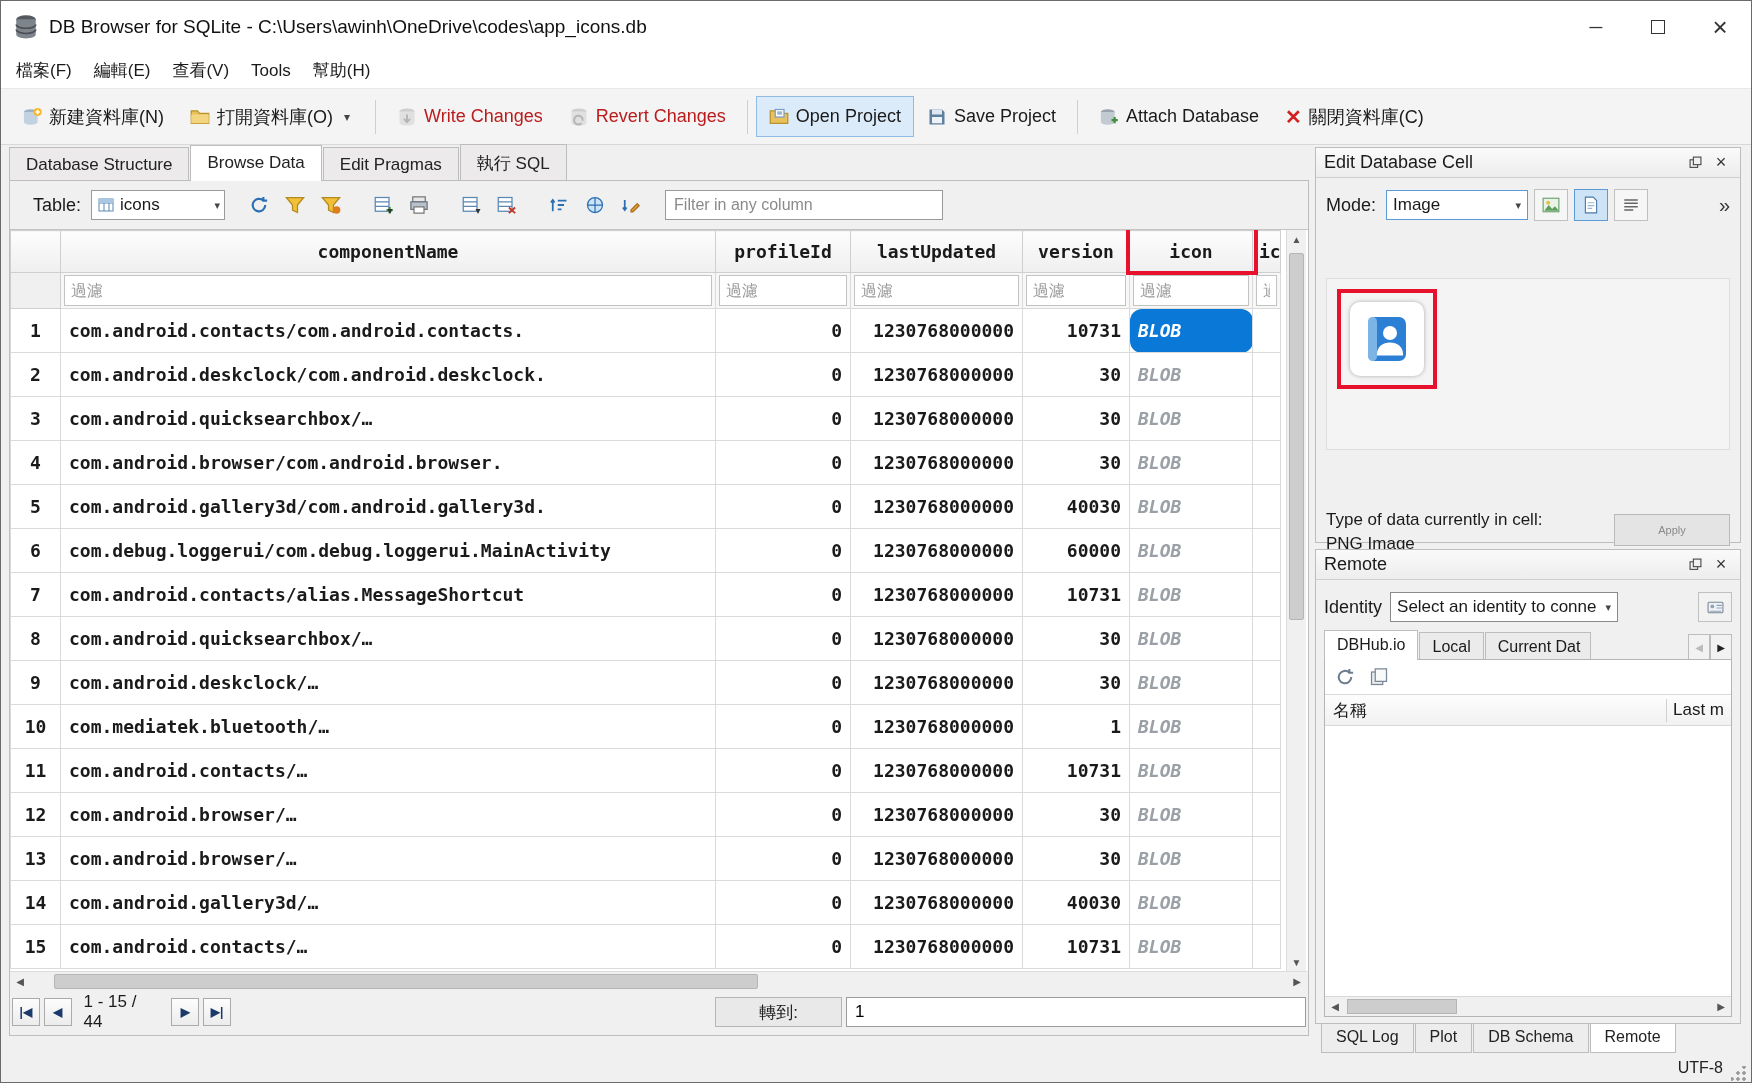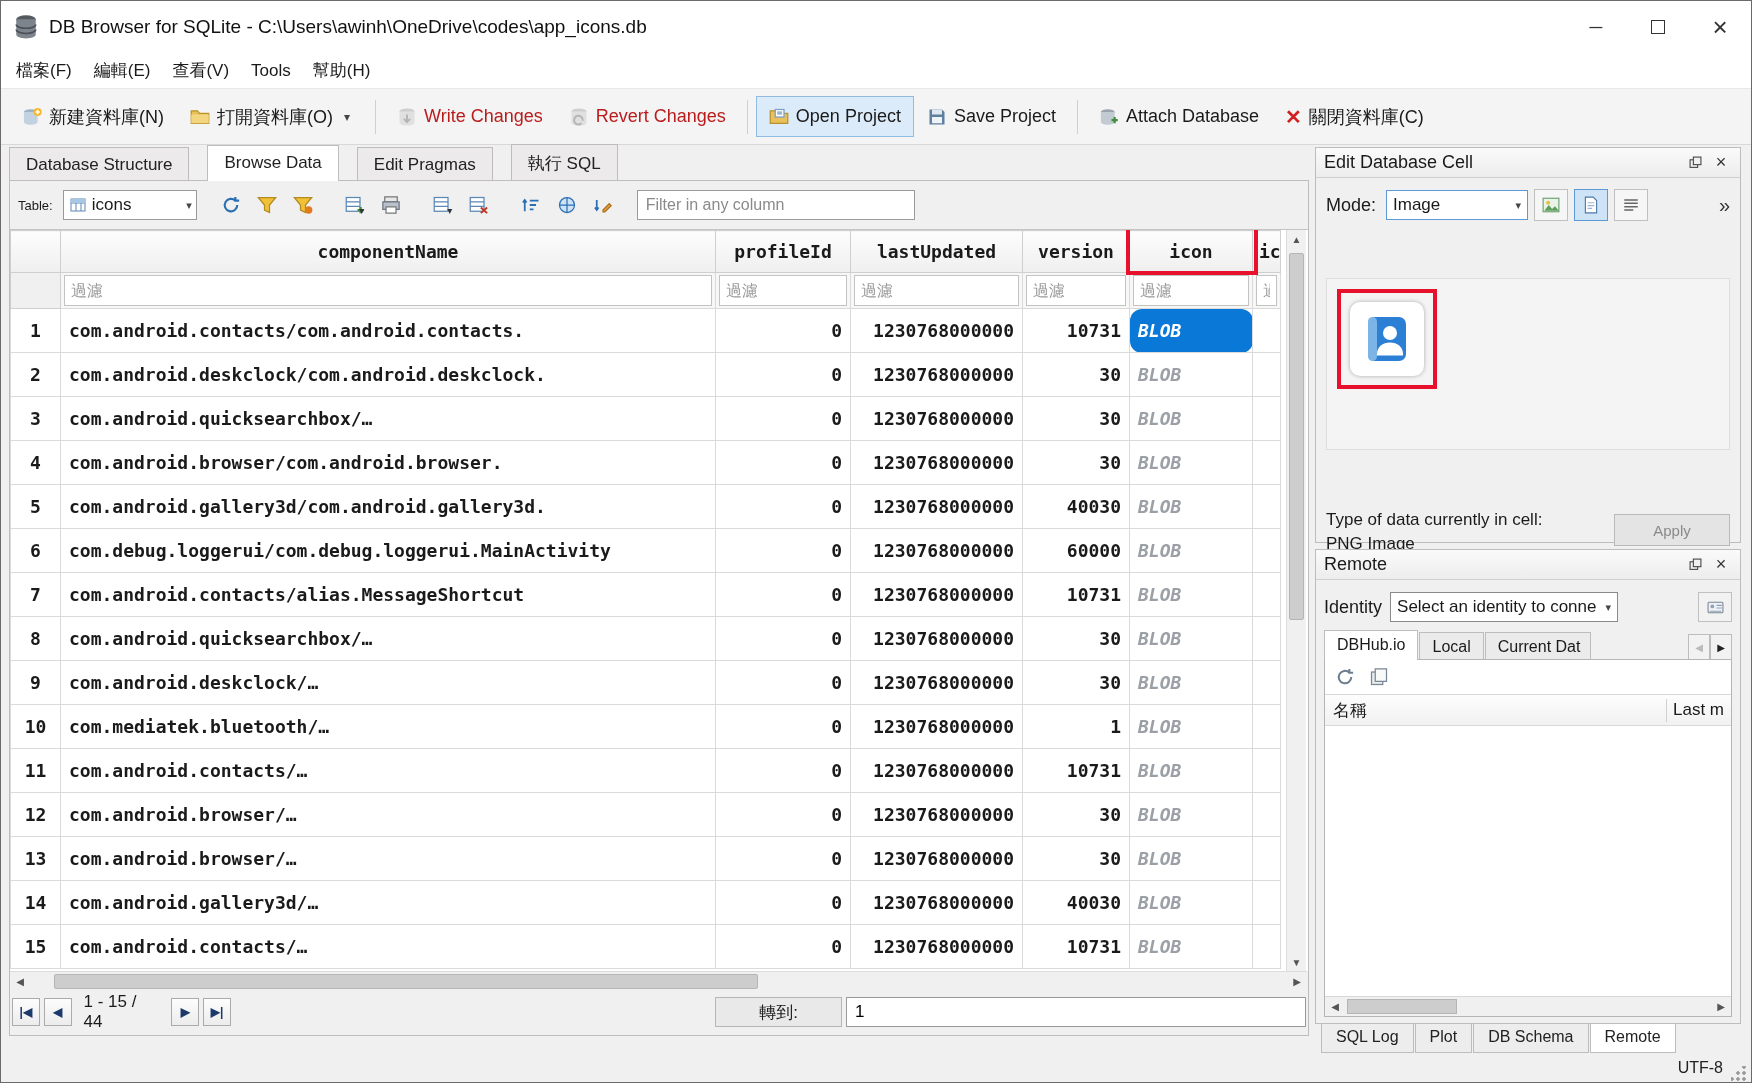--- a/index.html
+++ b/index.html
@@ -28,27 +28,27 @@
   .tbtn.disabled svg { opacity:.45; filter:grayscale(1); }
   .tbtn.highlight { background:#dcebfa; border:1px solid #90bce4; }
   .tb-sep { width:1px; height:34px; background:#cfcfcf; margin:0 8px; flex:none; }
   .drop-arrow { font-size:12px; color:#444; padding:0 4px; }
   .icon16 { width:20px; height:20px; flex:none; display:inline-flex; }
   .red-x { color:#d21f1f; font-weight:bold; font-size:20px; }
   
   .main { flex:1; display:flex; min-height:0; }
   .left-pane { width:1308px; flex:none; display:flex; flex-direction:column; padding-left:8px; }
   
-  .tabs-row { height:36px; display:flex; align-items:flex-end; flex:none;gap:17px; }
+  .tabs-row { height:36px; display:flex; align-items:flex-end; flex:none; }
   .tab { padding:7px 16px 6px; font-size:17px; background:#eceaea; border:1px solid #bdbdbd; border-bottom:none; margin-right:1px; color:#222; }
   .tab.active { background:#ffffff; position:relative; z-index:3; padding-bottom:8px; font-weight:normal; }
   
   .browse-panel { height:856px; flex:none; border:1px solid #bdbdbd; background:#f0f0f0; display:flex; flex-direction:column; position:relative; z-index:1; margin-top:-1px; }
   .browse-toolbar { height:48px; display:flex; align-items:center; gap:4px; padding:0 8px; flex:none; }
-  .table-label { font-size:13px; margin-right:6px; }
+  .table-label { font-size:18px; margin-right:6px;margin-left:15px; }
   .table-combo { width:134px; height:30px; background:#fff; border:1px solid #9a9a9a; display:flex; align-items:center; padding:0 4px 0 6px; gap:6px; }
   .table-combo .cname { flex:1; font-size:17px; }
   .mini-btn { width:32px; height:30px; display:flex; align-items:center; justify-content:center; border:1px solid transparent; }
   .mini-btn svg { width:20px; height:20px; }
   .mini-drop { font-size:10px; color:#333; margin-left:-6px; align-self:flex-end; padding-bottom:3px; }
   .filter-any { width:278px; height:30px; border:1px solid #9a9a9a; background:#fff; font-size:16px; padding:0 8px; color:#222; font-family:"Liberation Sans",sans-serif; margin-left:14px; }
   .filter-any::placeholder { color:#8a8a8a; }
   
   .grid-zone { height:742px; flex:none; display:flex; background:#fff; border-top:1px solid #c4c4c4; }
   .grid-scroll { width:1276px; flex:none; overflow:hidden; background:#fff; }
@@ -105,21 +105,21 @@
   .mode-combo { width:142px; }
   .sq-btn { width:34px; height:32px; border:1px solid #c0c0c0; background:#f6f6f6; display:flex; align-items:center; justify-content:center; }
   .sq-btn.active { background:#cfe3f7; border-color:#5b9bd5; }
   .overflow-ch { margin-left:auto; font-size:20px; color:#333; }
   .preview { height:172px; flex:none; background:#f4f4f4; border:1px solid #dddddd; margin-top:6px; padding:10px; }
   .red-frame { display:inline-block; border:4px solid #e8112d; padding:9px; }
   .img-tile { width:74px; height:74px; background:#fff; border-radius:10px; box-shadow:0 0 4px rgba(0,0,0,.3);
     display:flex; align-items:center; justify-content:center; }
   .type-row { display:flex; align-items:flex-start; margin-top:10px; flex:none; }
   .type-texts { flex:1; font-size:17px; line-height:24px; }
-  .apply-btn { width:116px; height:32px; background:#e4e4e4; border:1px solid #b9b9b9; color:#8a8a8a; font-size:15px;
+  .apply-btn { width:116px; height:32px; background:#e4e4e4; border:1px solid #b9b9b9; color:#8a8a8a; font-size:11px;
     display:flex; align-items:center; justify-content:center; margin-top:6px; }
   .size-text { font-size:17px; margin-top:6px; }
   
   .remote-panel { flex:1; margin-top:6px; min-height:0; }
   .remote-body { flex:1; padding:8px 8px 6px; display:flex; flex-direction:column; min-height:0; }
   .identity-row { height:38px; display:flex; align-items:center; gap:8px; flex:none; }
   .identity-label { font-size:18px; }
   .identity-combo { width:228px; border-color:#8a8a8a; }
   .key-btn { width:34px; height:30px; border:1px solid #c0c0c0; background:#f2f2f2; margin-left:auto; display:flex; align-items:center; justify-content:center; }
   .rtabs { height:32px; display:flex; align-items:flex-end; flex:none; margin-top:2px; }

